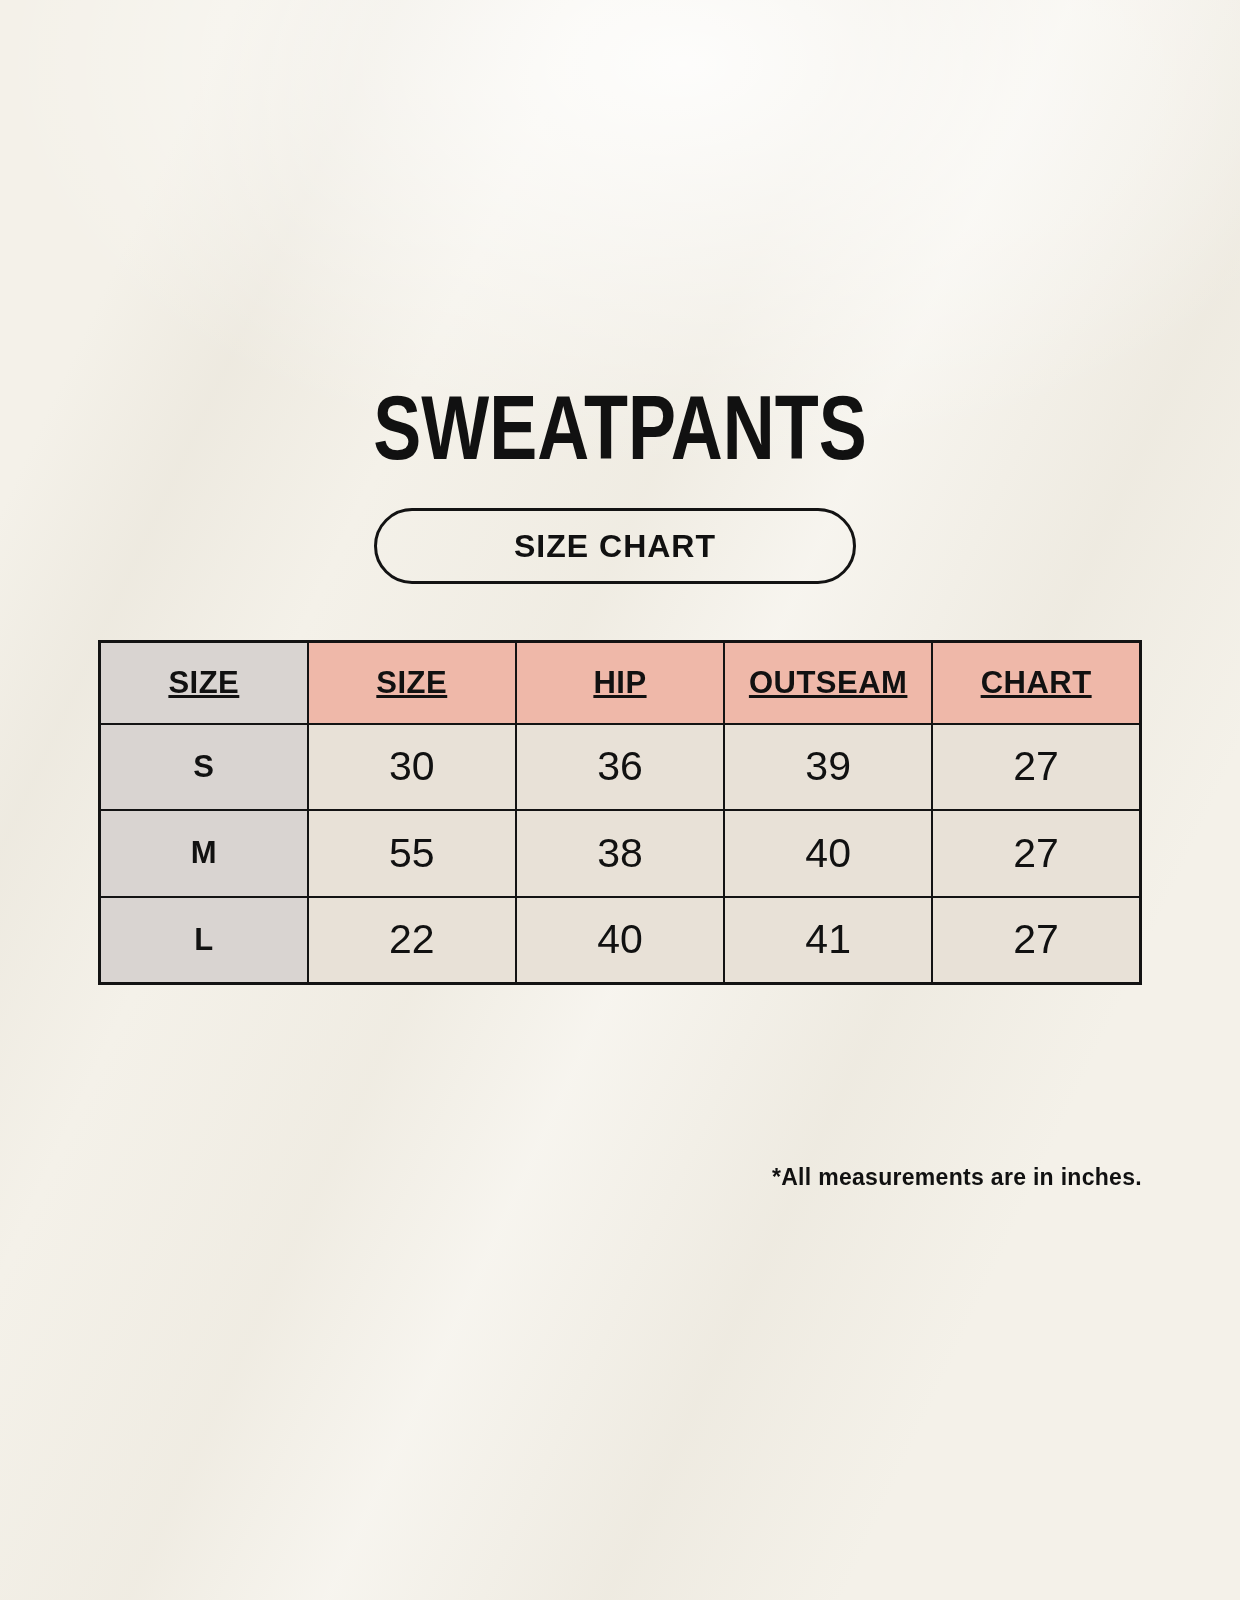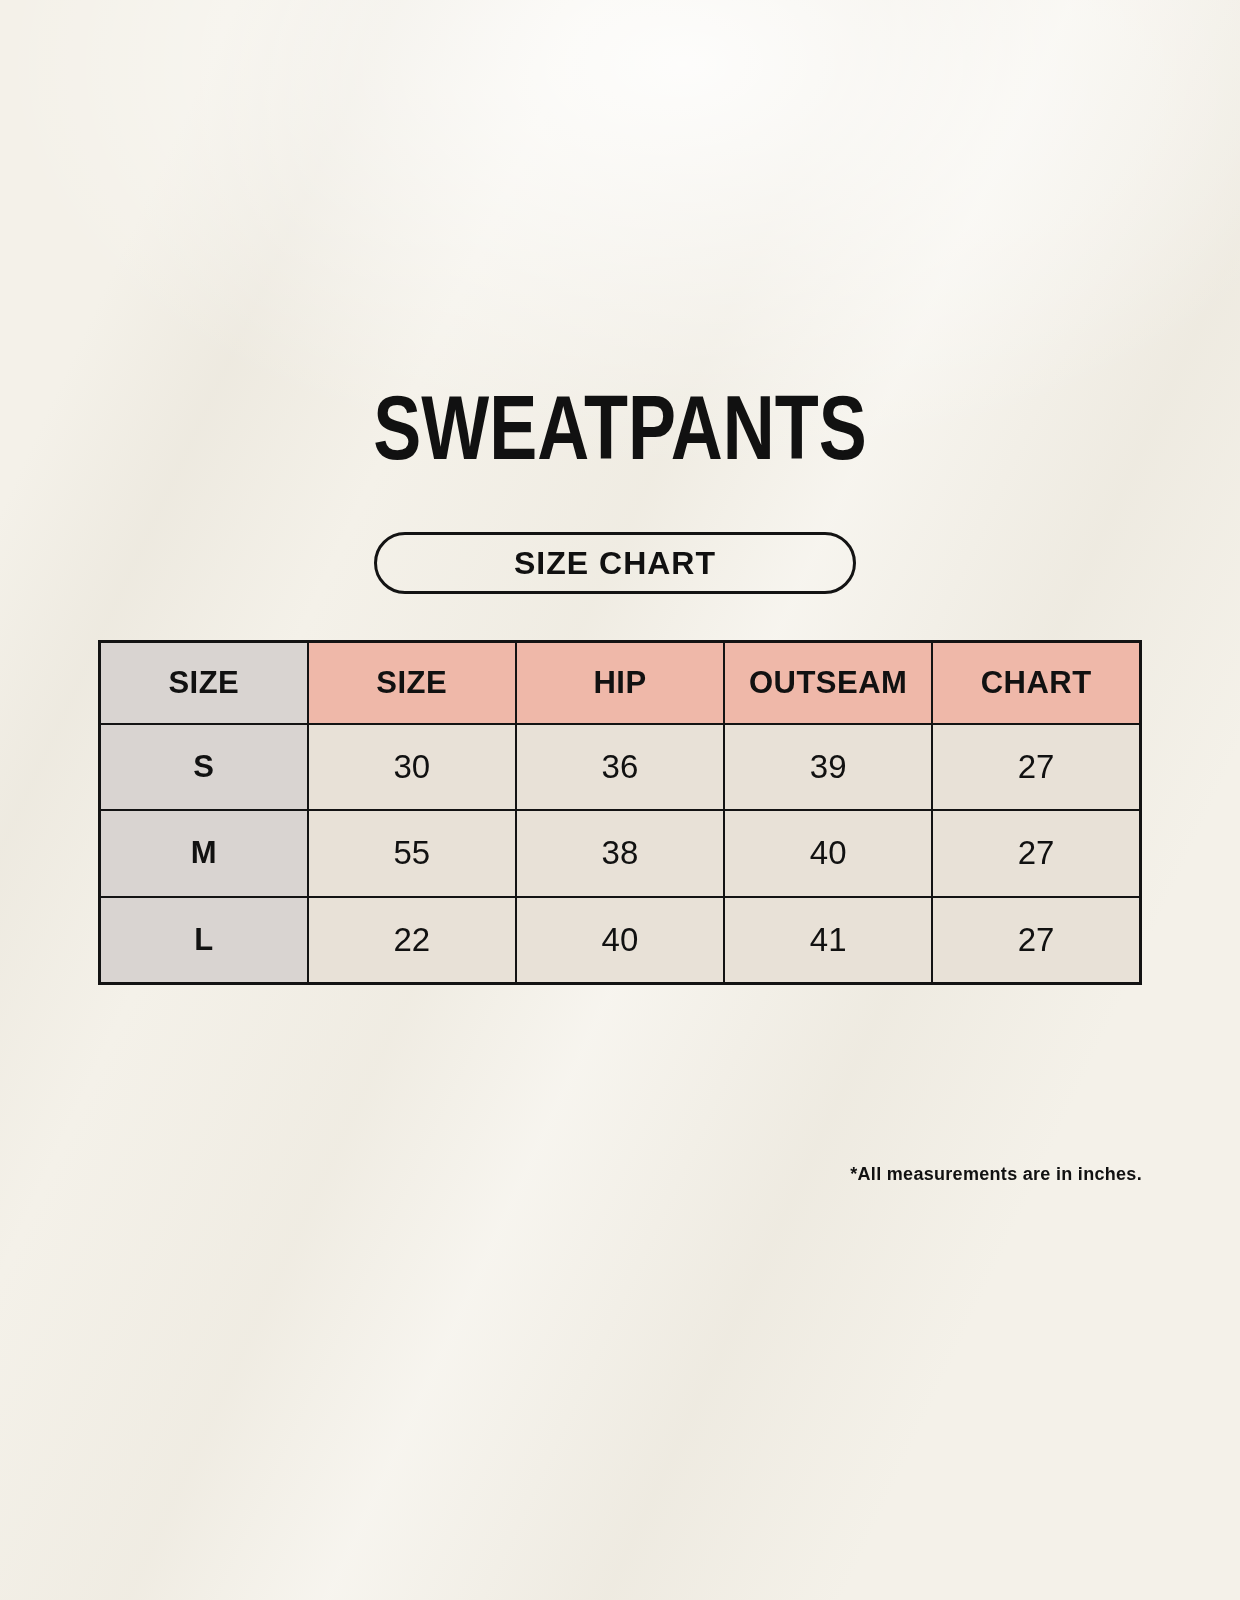--- a/index.html
+++ b/index.html
@@ -37,24 +37,24 @@
     line-height: 90px;
     font-weight: bold;
     letter-spacing: 0px;
     transform: scaleX(0.80);
     transform-origin: 50% 50%;
     white-space: nowrap;
   }
 
   .badge {
     position: absolute;
-    top: 532px;
+    top: 508px;
     left: 374px;
     width: 482px;
-    height: 62px;
+    height: 76px;
     box-sizing: border-box;
     border: 3px solid var(--c-border, #131313);
     border-radius: 40px;
     display: flex;
     align-items: center;
     justify-content: center;
   }
   .badge span {
     font-size: 32px;
     font-weight: bold;
@@ -70,49 +70,49 @@
     table-layout: fixed;
     border: 3.5px solid var(--c-border, #131313);
   }
   table.chart th,
   table.chart td {
     border: 2.5px solid var(--c-border, #131313);
     text-align: center;
     vertical-align: middle;
     padding: 0;
   }
-  table.chart thead tr { height: 82px; }
+  table.chart thead tr { height: 82px; text-decoration: underline; }
   table.chart tbody tr { height: 86.5px; }
 
   table.chart thead th {
     background: var(--c-pink, #efb8a9);
     font-size: 31px;
     font-weight: bold;
     letter-spacing: 0.5px;
   }
   table.chart th.col-size {
     background: var(--c-gray, #d9d4d1);
   }
   table.chart tbody th.col-size {
     font-size: 31px;
     font-weight: bold;
     letter-spacing: 0.5px;
   }
   table.chart tbody td {
     background: var(--c-cream, #e8e1d7);
-    font-size: 33px;
+    font-size: 41px;
     font-weight: normal;
   }
 
   .footnote {
     position: absolute;
     top: 1164px;
     right: 98px;
     margin: 0;
-    font-size: 18px;
+    font-size: 23px;
     font-weight: bold;
     letter-spacing: 0.3px;
     text-align: right;
   }
 </style>
 </head>
 <body>
 
 <div>
 

